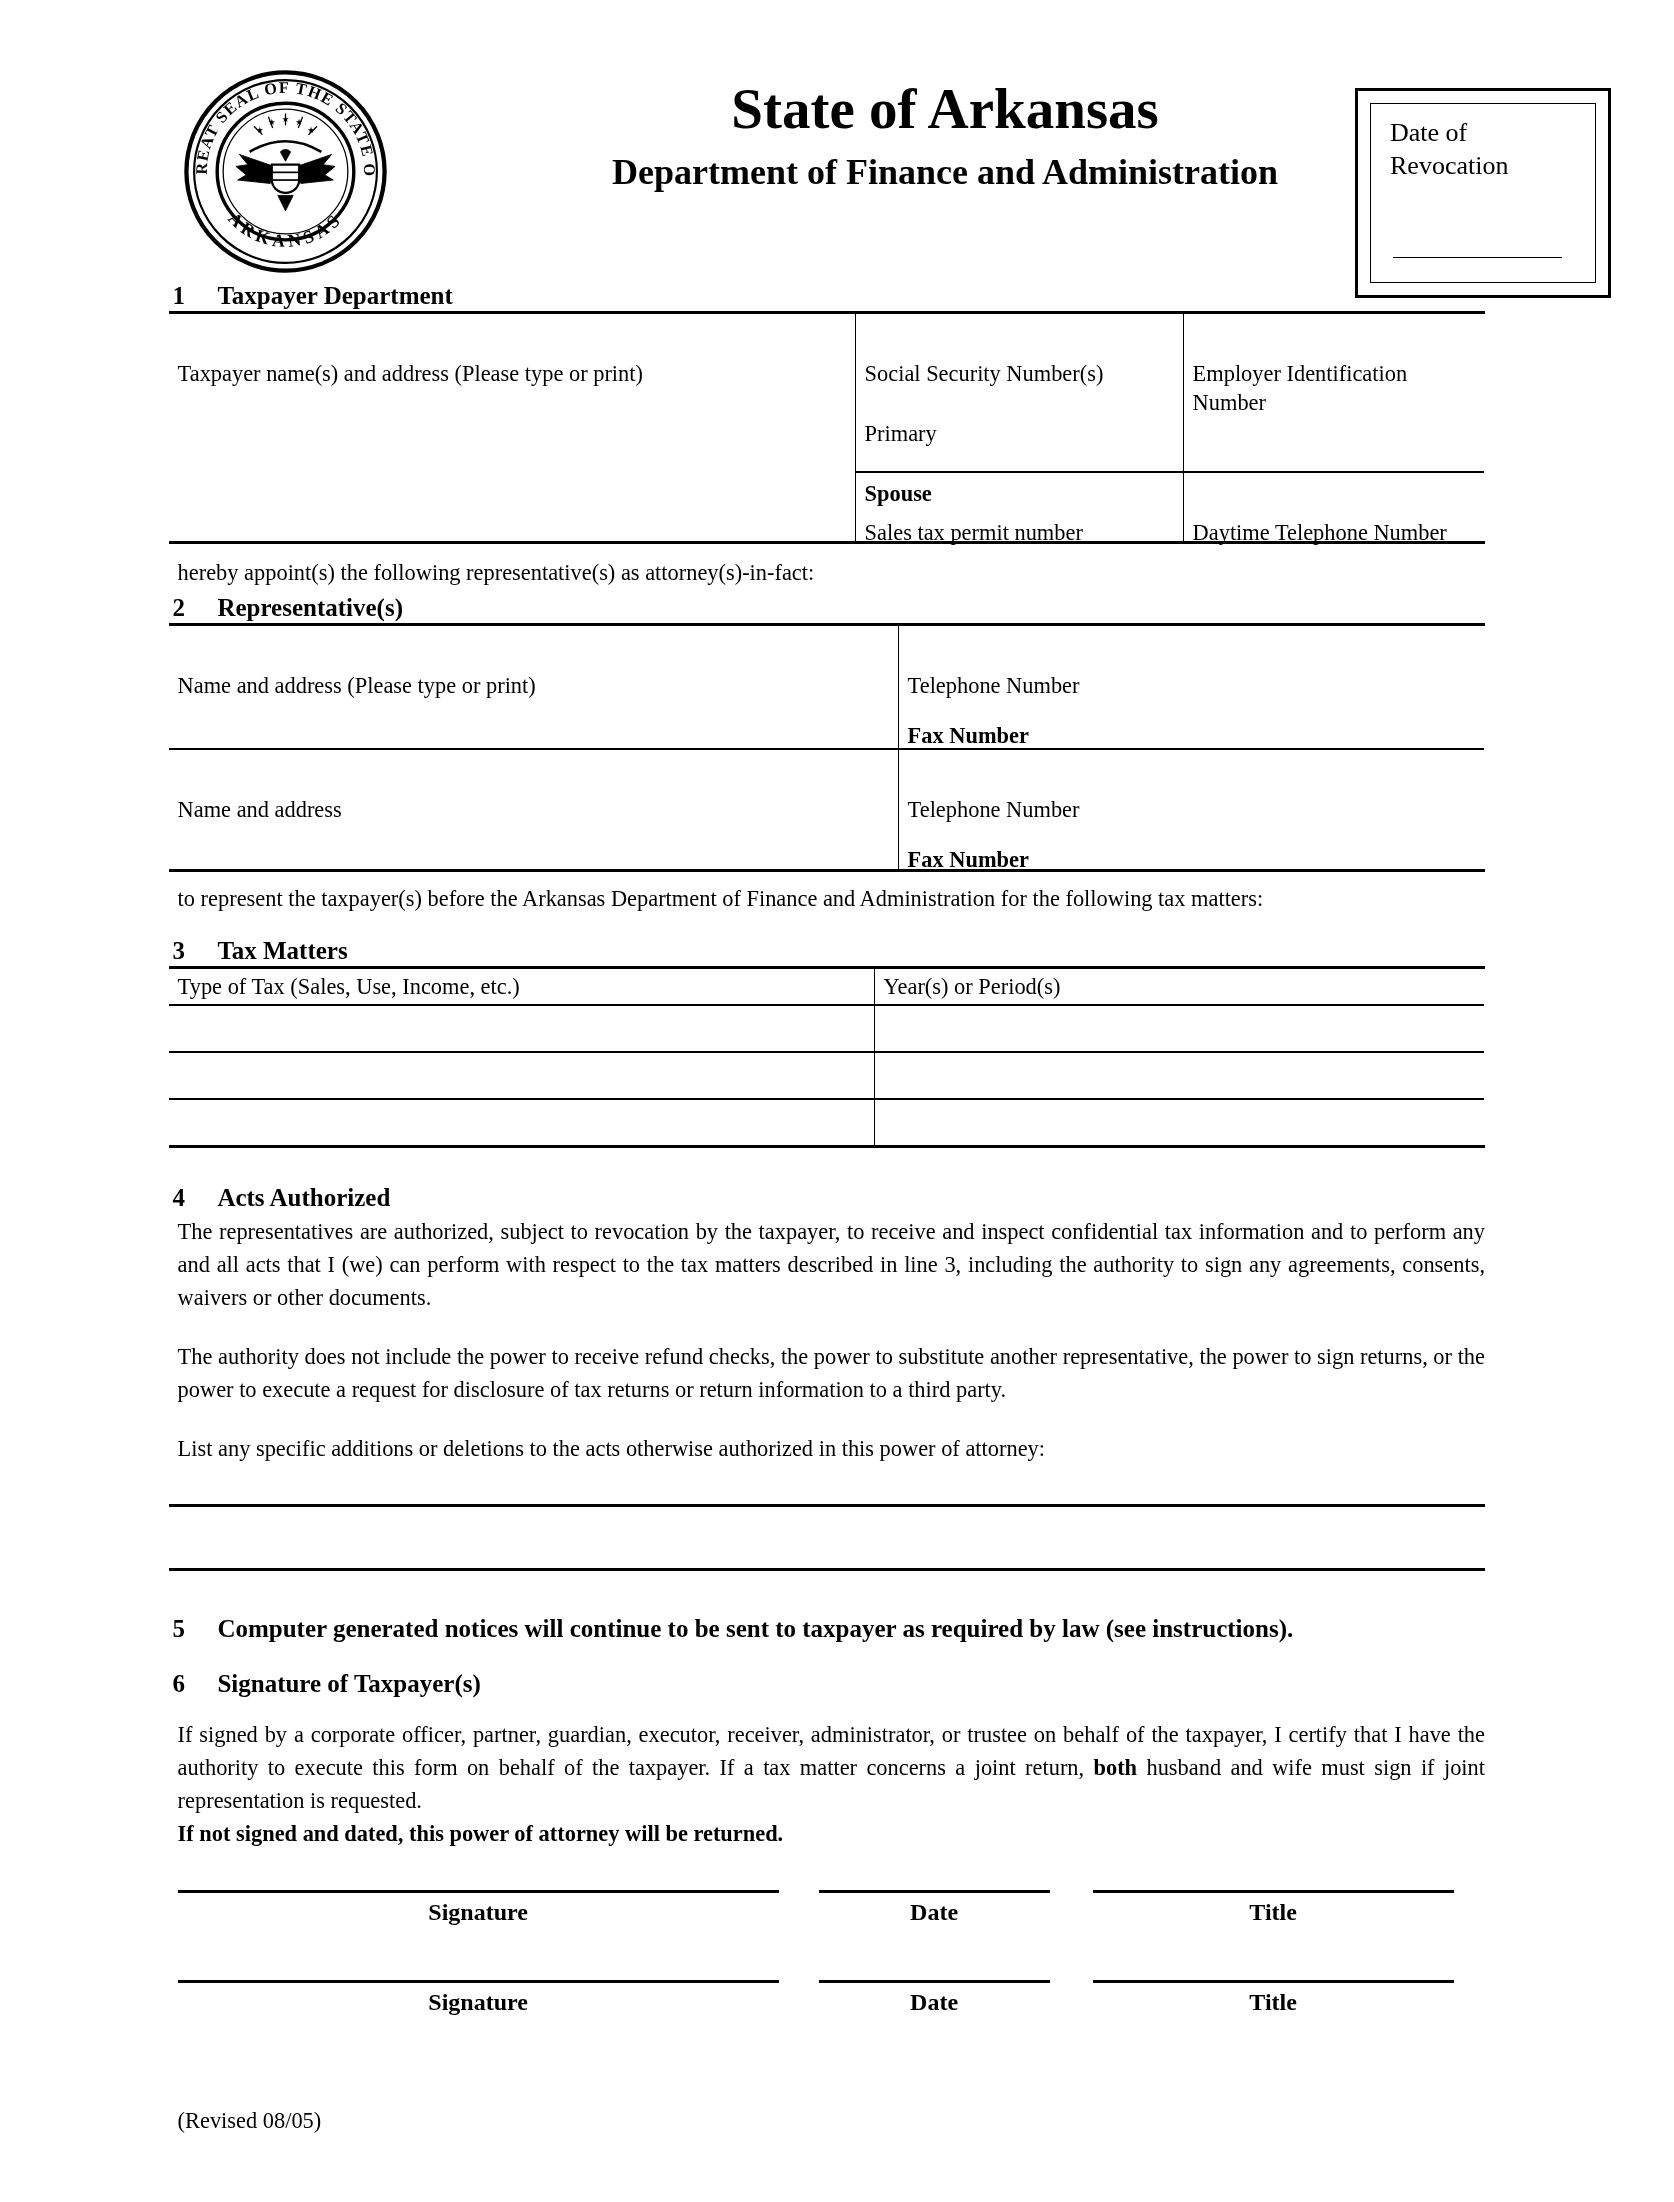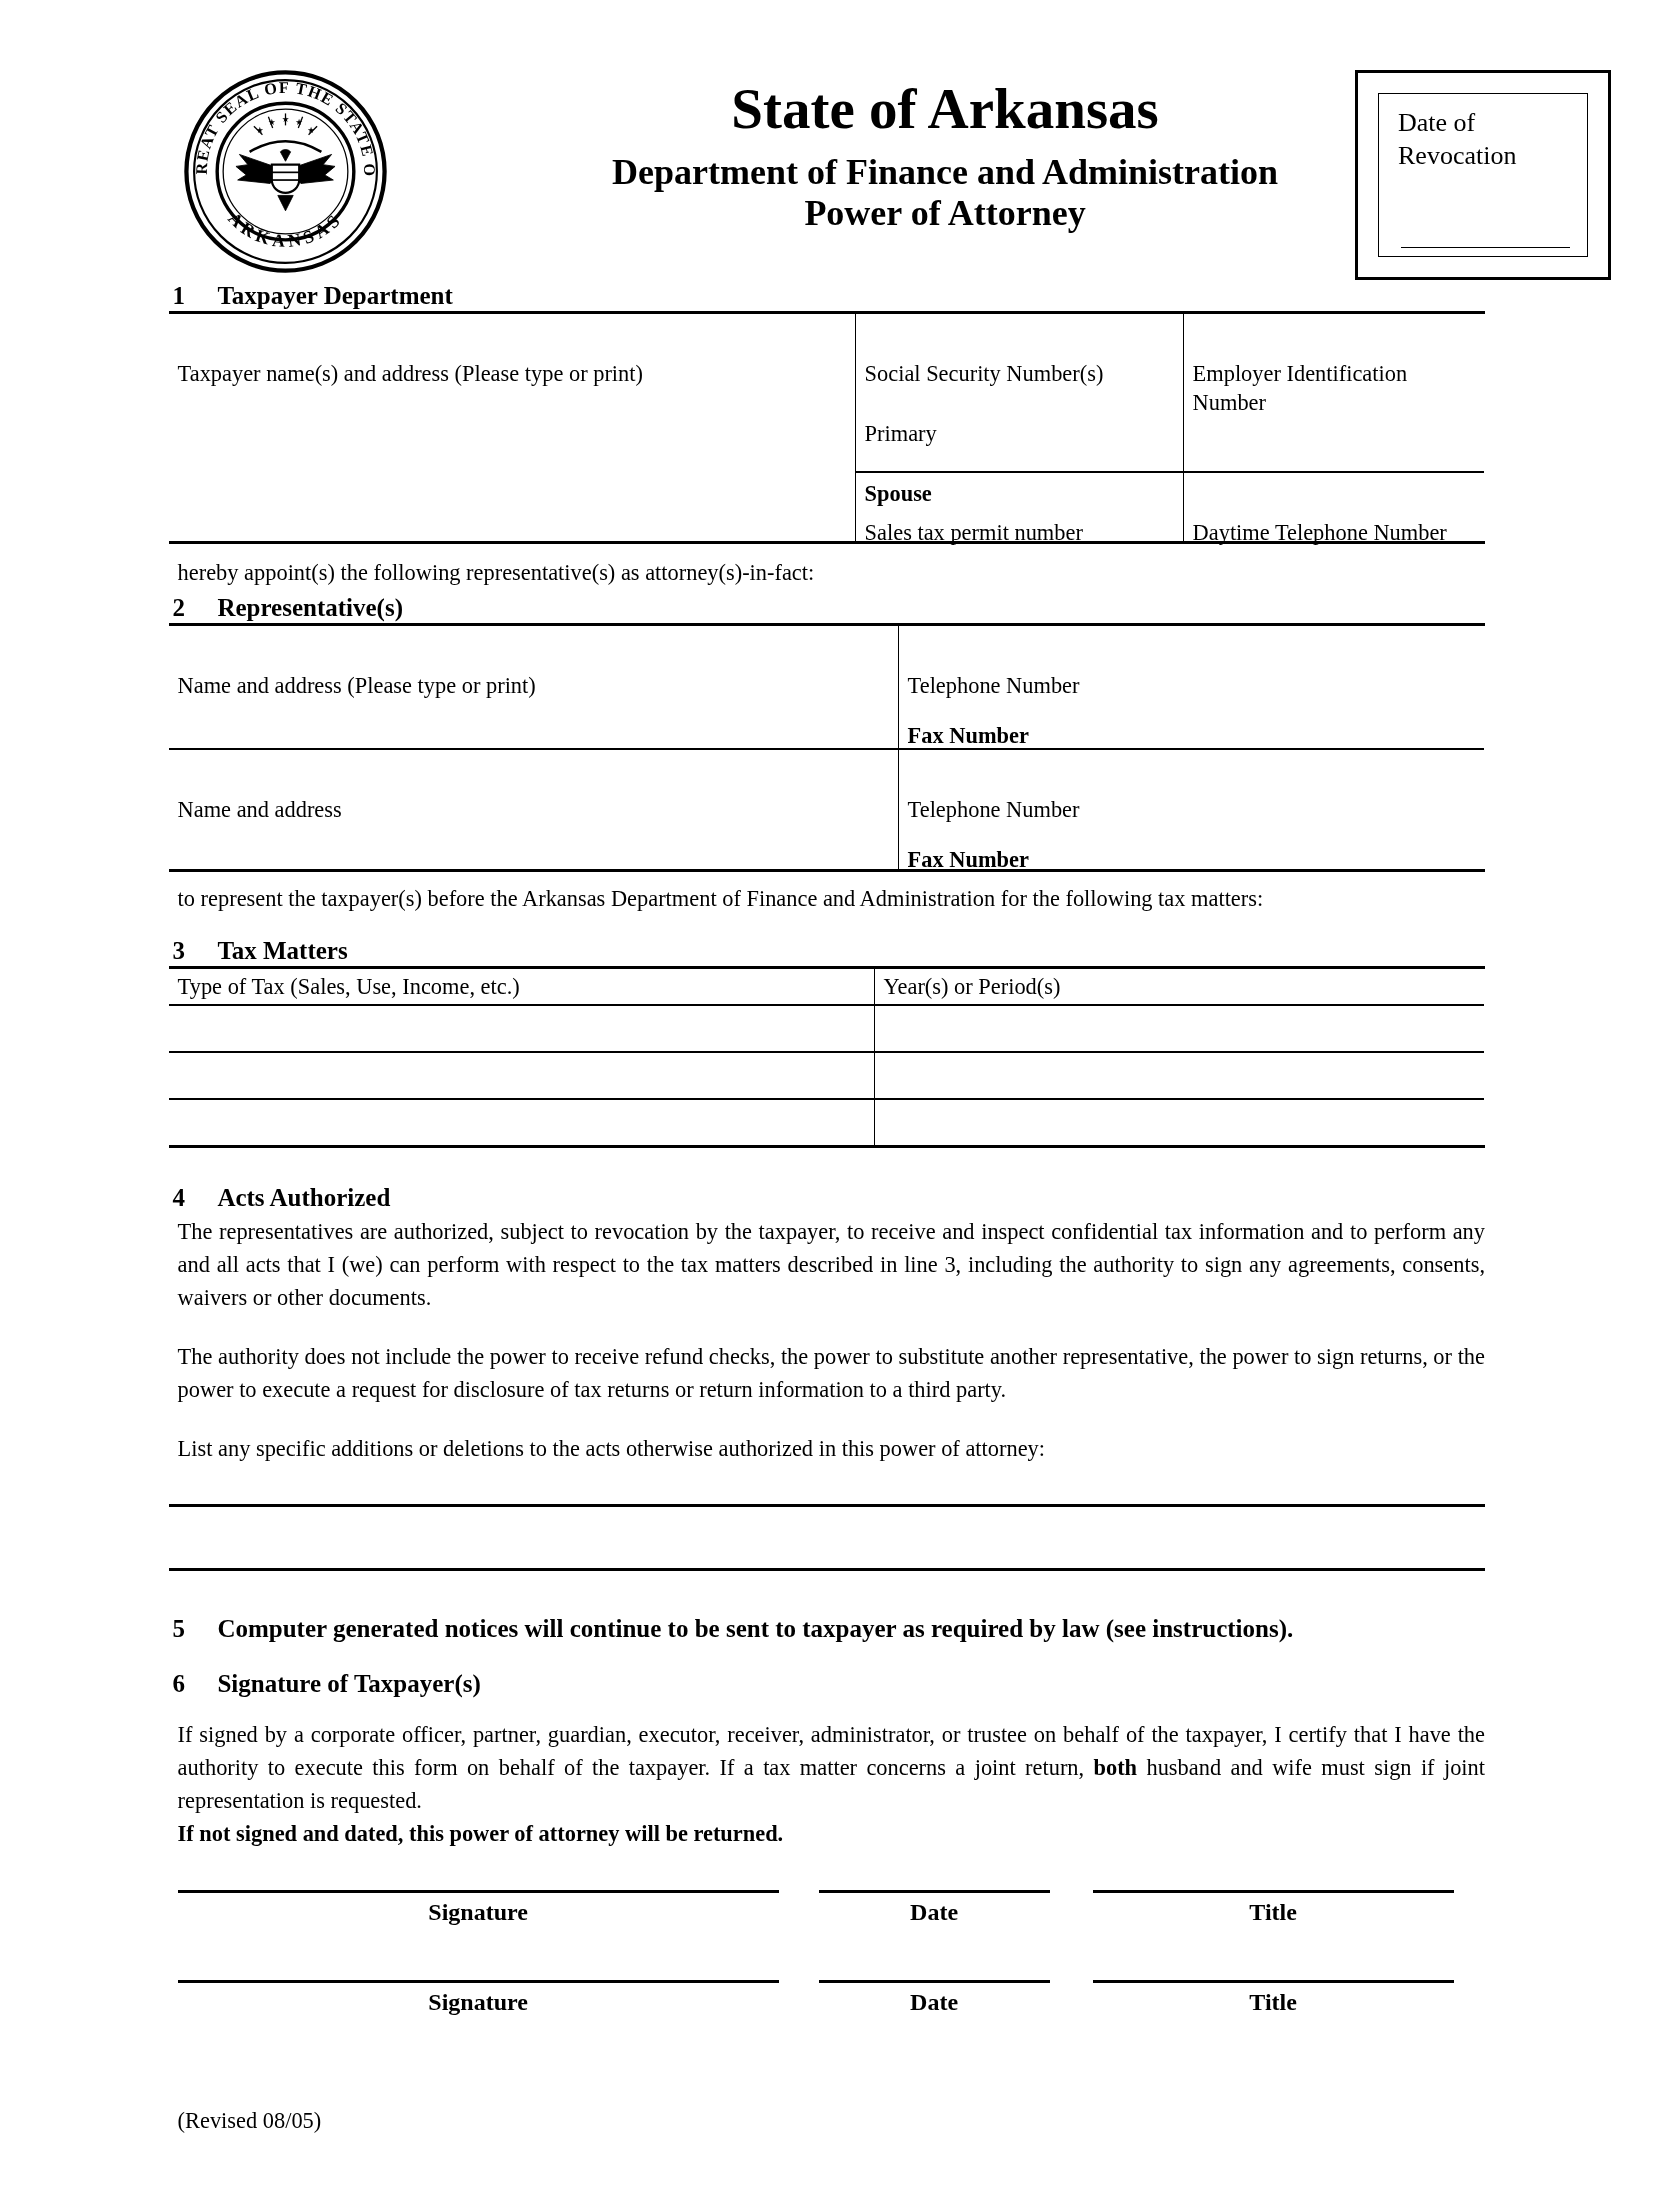--- a/index.html
+++ b/index.html
@@ -15,22 +15,22 @@
   .main{position:absolute;left:169px;top:0;width:1316px;}
 
   
   .hdr{position:relative;height:280px;}
   .seal{position:absolute;left:13.8px;top:69px;width:205px;height:205px;}
   .titles{position:absolute;left:389px;top:0;width:774px;text-align:center;}
   .t1{margin-top:79px;font-size:57px;line-height:59px;font-weight:bold;}
   .t2{margin-top:13.8px;font-size:36px;line-height:40px;font-weight:bold;}
   .t3{margin-top:1.7px;font-size:36px;line-height:40px;font-weight:bold;}
   .revbox{
-    position:absolute;left:1186px;top:70px;width:256px;height:210px;
-    border:3.4px solid #000;padding:20px;box-sizing:border-box;
+    position:absolute;left:1186px;top:88px;width:256px;height:210px;
+    border:3.4px solid #000;padding:12px;box-sizing:border-box;
   }
   .revbox-inner{position:relative;width:100%;height:100%;border:1.7px solid #000;box-sizing:border-box;}
   .revlabel{margin:12px 0 0 19px;width:146px;font-size:26px;line-height:33px;}
   .revline{position:absolute;left:22.4px;top:153px;width:169px;border-top:1.7px solid #000;}
 
   
   .sec-h{display:flex;font-weight:bold;font-size:25px;line-height:31px;padding-left:3.4px;}
   .sec-num{width:45px;flex:none;}
 
   
@@ -139,21 +139,20 @@
           <line x1="104" y1="121" x2="136" y2="121" stroke-width="2"></line>
           <line x1="104" y1="130" x2="136" y2="130" stroke-width="2"></line>
 
           <path d="M111 148 l9 18 l9 -18 z" stroke-width="1"></path>
         </g>
       </svg>
 
       <div class="titles">
         <div class="t1">State of Arkansas</div>
         <div class="t2">Department of Finance and Administration</div>
-        <div class="t3">Power of Attorney</div>
       </div>
 
       <div class="revbox">
         <div class="revbox-inner">
           <div class="revlabel">Date of Revocation</div>
           <div class="revline"></div>
         </div>
       </div>
     </div>
 

